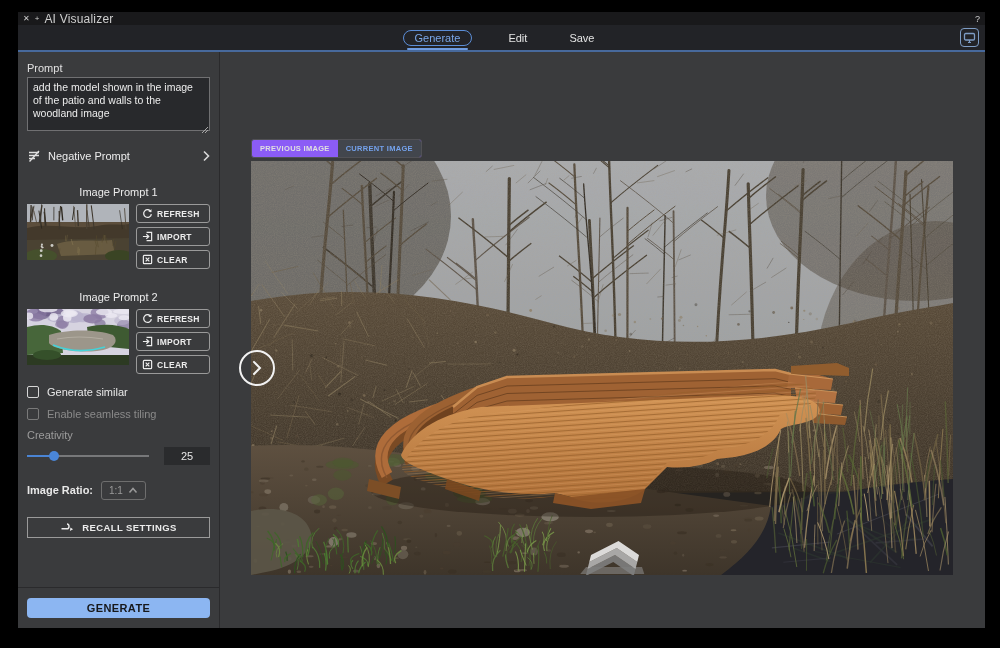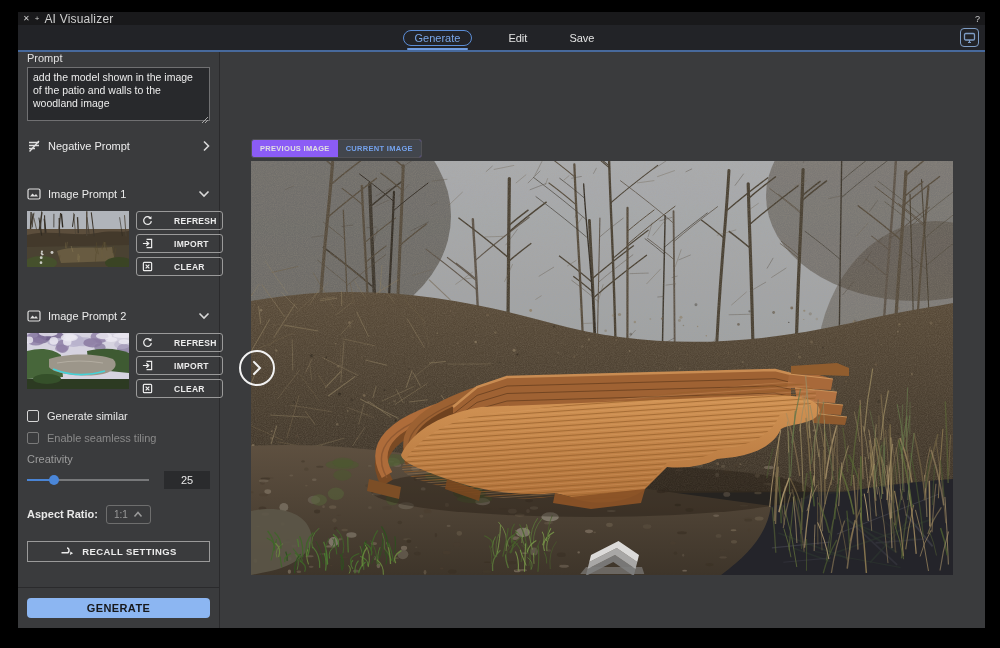--- a/index.html
+++ b/index.html
@@ -29,37 +29,37 @@
     justify-content:center; cursor:pointer; background:transparent; }
   .accent-line { height:2px; background:#47699c; }
 
   
   .content { position:absolute; top:40px; left:0; right:0; bottom:0; display:flex; }
   .sidebar { width:202px; position:relative; border-right:1px solid #2a2a2c;
     padding:0 9px; color:#e4e4e4; }
   .main { flex:1; position:relative; }
 
   
-  .fld-label { margin-bottom:3px; font-size:11px; color:#e0e0e0; }
+  .fld-label { margin-top:10px; margin-bottom:3px; font-size:11px; color:#e0e0e0; }
   textarea.prompt { width:100%; height:54px; background:#28292c; border:1px solid #707072;
     color:#ececec; font-size:10.5px; line-height:1.25; padding:3px 5px; resize:none;
     font-family:"Liberation Sans",sans-serif; }
   .ta-wrap { position:relative; }
   .ta-grip { position:absolute; right:1px; bottom:1px; }
   .row { display:flex; align-items:center; gap:7px; }
   .row .chev { margin-left:auto; }
   .sec-label { font-size:11px; color:#ececec; }
   .neg-row { margin-top:13px; height:16px; cursor:pointer; }
-  .sec-head { margin-top:32px; height:16px; cursor:pointer; }
+  .sec-head { margin-top:15px; height:16px; cursor:pointer;flex-direction:column; }
   .thumb-row { display:flex; gap:7px; margin-top:9px; align-items:flex-start; }
   .thumb { width:102px; height:56px; background:#222; overflow:hidden; flex:none; cursor:pointer; }
   .btn-col { display:flex; flex-direction:column; gap:4px; flex:1; }
   .mini-btn { height:19px; border:1px solid #9a9a9a; border-radius:3px; background:transparent;
     color:#ececec; font-size:8.5px; font-weight:bold; letter-spacing:.3px; display:flex;
-    align-items:center; gap:21px; padding:0 5px; cursor:pointer;
+    align-items:center; gap:4px; padding:0 5px; cursor:pointer;
     font-family:"Liberation Sans",sans-serif; }
   .cb-row { margin-top:11px; height:13px; display:flex; align-items:center; gap:8px; }
   .cb-row.second { margin-top:9px; }
   .cb { width:12px; height:12px; border:1.6px solid #d6d6d6; border-radius:2px; cursor:pointer; flex:none; }
   .cb.disabled { border-color:#7a7a7a; }
   .cb-label { font-size:11px; color:#e8e8e8; }
   .cb-label.disabled { color:#8a8a8a; }
   .creat-label { margin-top:9px; font-size:11px; color:#9c9c9c; }
   .slider-row { margin-top:6px; display:flex; align-items:center; gap:15px; height:18px; }
   .slider { flex:1; position:relative; height:12px; cursor:pointer; }
@@ -327,21 +327,21 @@
       <div class="slider-row">
         <div class="slider">
           <div class="track"></div>
           <div class="fill" id="slider-fill" style="width: 22%;"></div>
           <div class="thumbdot" id="slider-thumb" style="left: 22%;"></div>
         </div>
         <input class="value-box" value="25" style="">
       </div>
 
       <div class="aspect-row">
-        <span class="aspect-label">Aspect Ratio:</span>
+        <span class="aspect-label">Image Ratio:</span>
         <span class="aspect-select">
           <span>1:1</span>
           <svg width="10" height="7" viewBox="0 0 10 7">
             <path d="M1.5,5.5 L5,1.5 L8.5,5.5" stroke="#9a9a9a" stroke-width="1.5" fill="none"></path>
           </svg>
         </span>
       </div>
 
       <button class="recall-btn">
         <svg width="14" height="11" viewBox="0 0 14 11">

